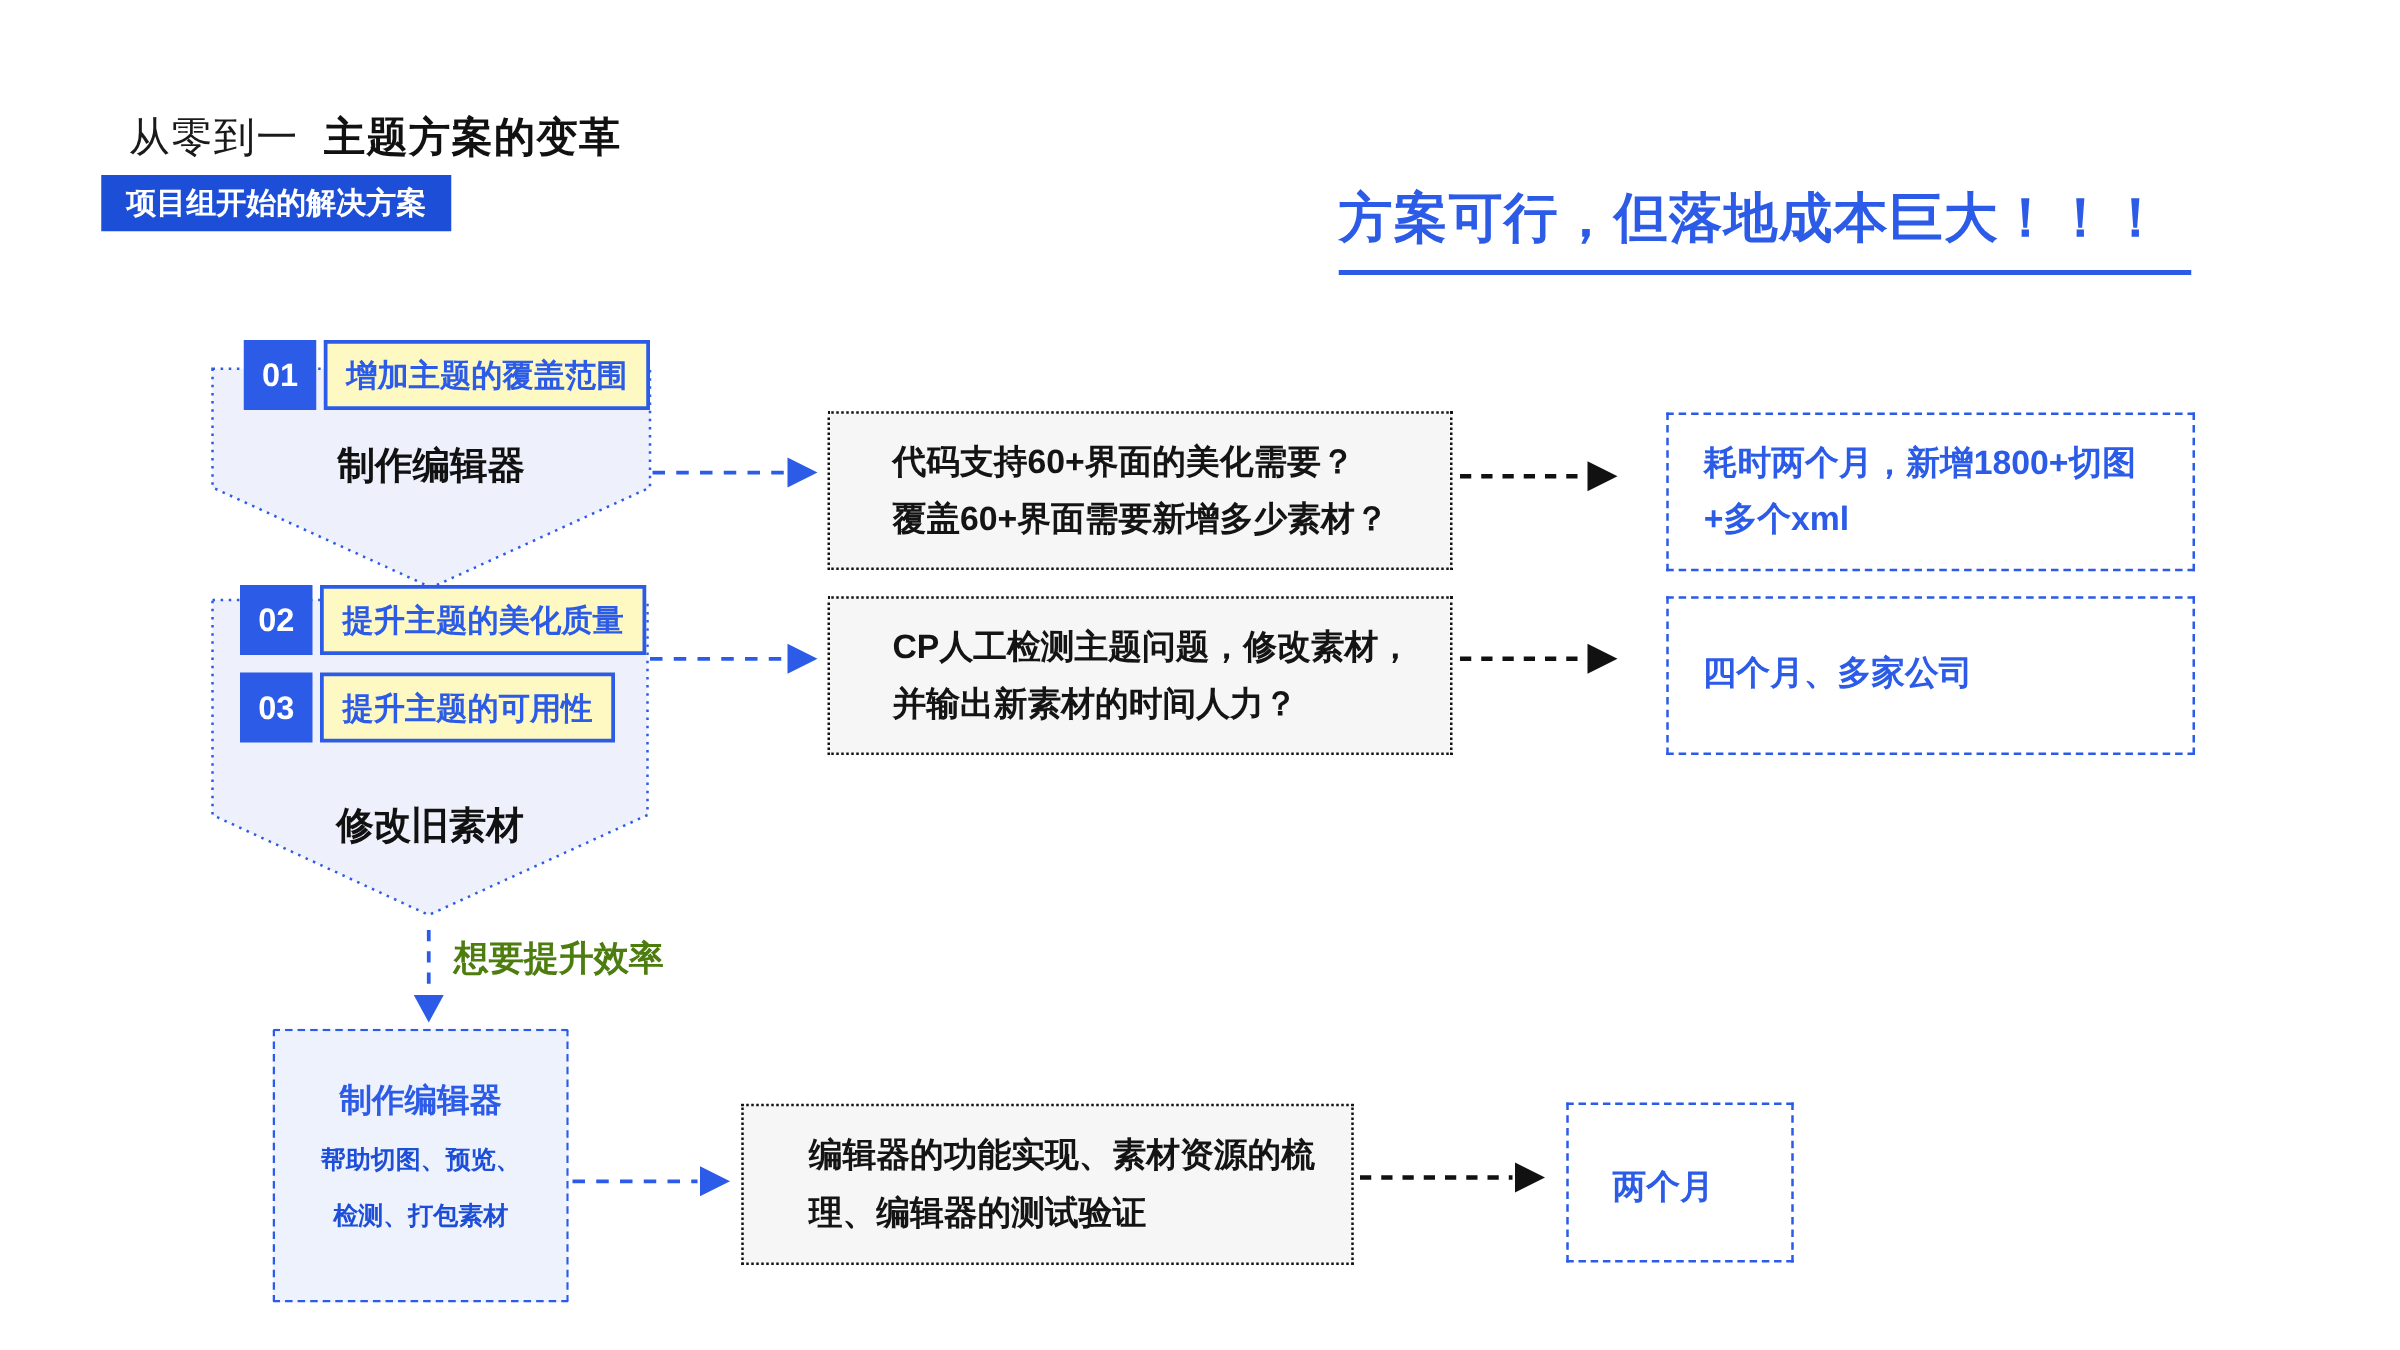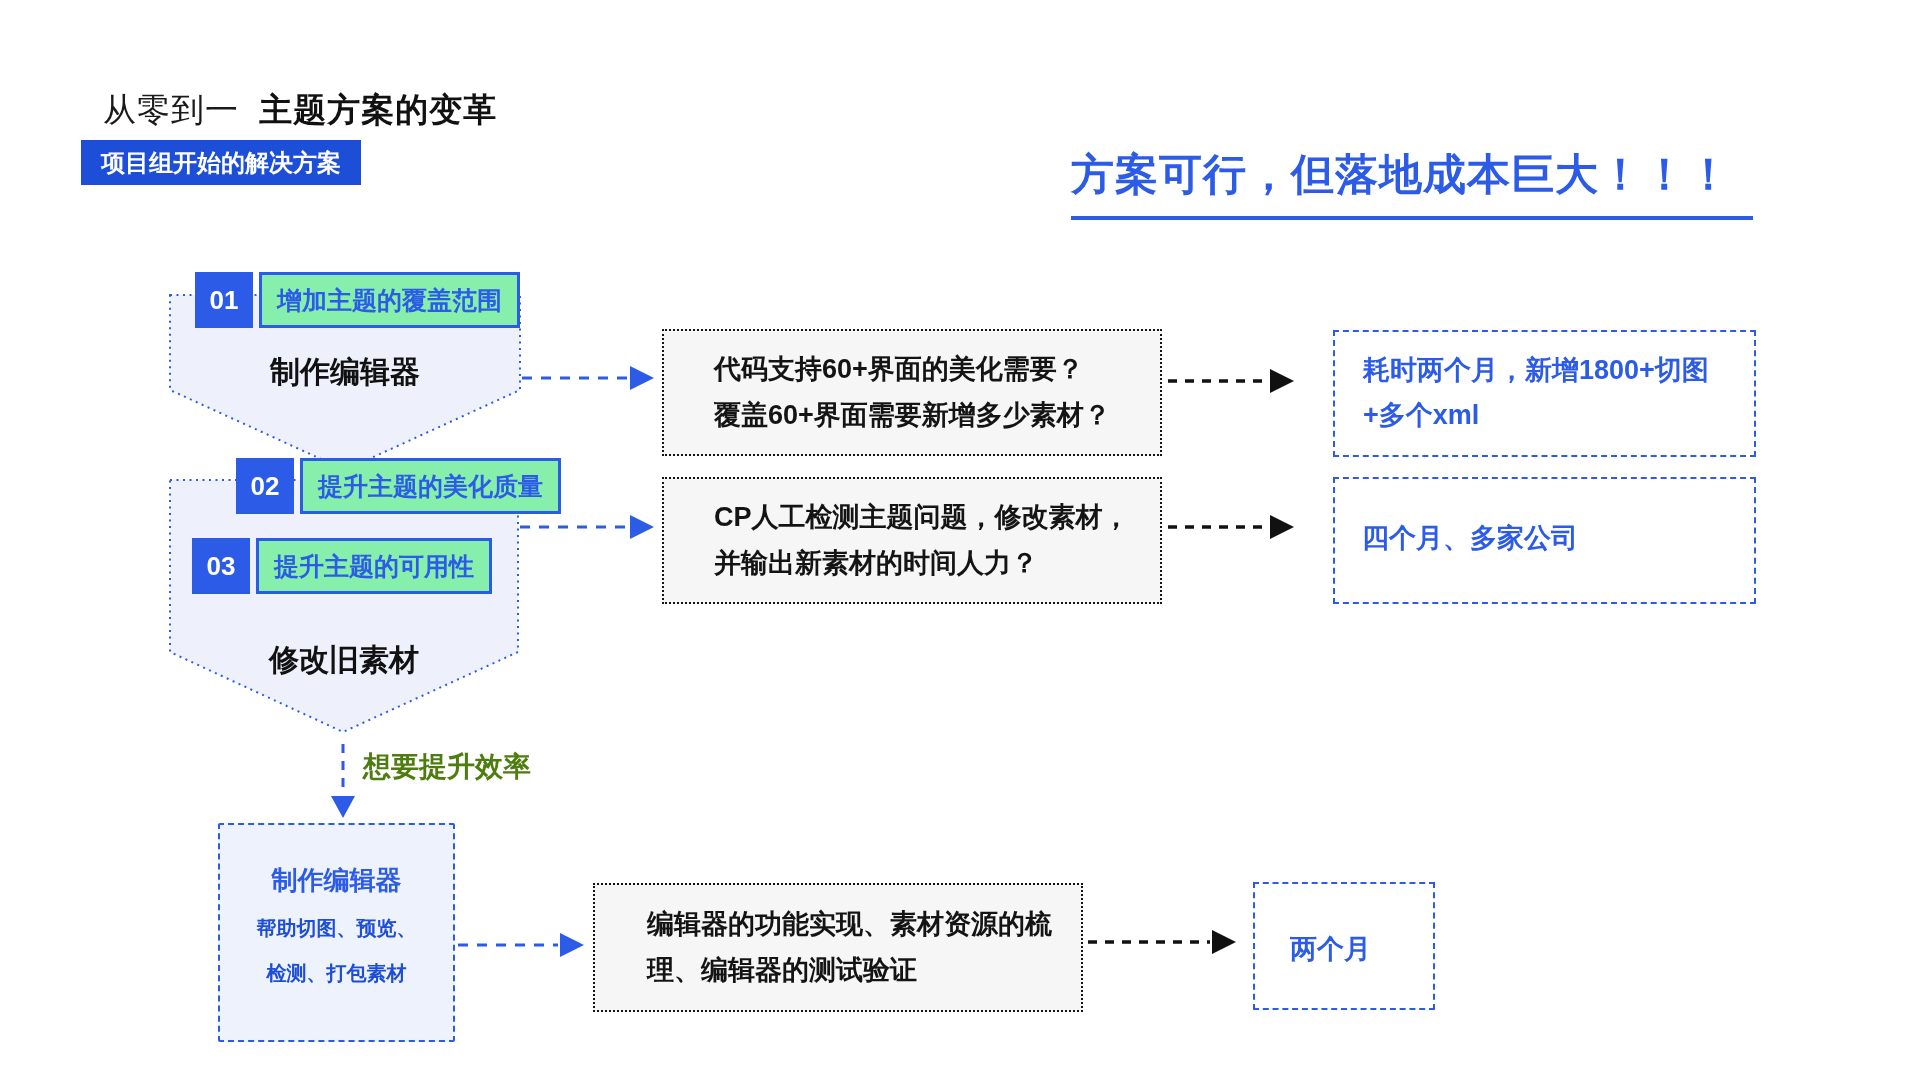--- a/index.html
+++ b/index.html
@@ -24,21 +24,21 @@
   }
   .conclusion-underline{left:1071px;top:216px;width:682px;height:4px;background:#2B5BE7;}
 
   
   .step{display:flex;align-items:stretch;height:56px;z-index:2;}
   .step-num{
     width:58px;background:#2B5BE7;color:#ffffff;font-size:26px;font-weight:700;
     display:flex;align-items:center;justify-content:center;flex:0 0 auto;
   }
   .step-label{
-    margin-left:6px;border:3px solid #2B5BE7;background:#86efac;color:#2B5BE7;
+    margin-left:6px;border:3px solid #2B5BE7;background:#fef9c3;color:#2B5BE7;
     font-size:25px;font-weight:700;display:flex;align-items:center;
     padding:0 15px;white-space:nowrap;box-sizing:border-box;
   }
 
   .caption{font-size:30px;font-weight:800;color:#111111;text-align:center;white-space:nowrap;z-index:2;}
   .caption.g1{left:170px;top:352px;width:350px;}
   .caption.g2{left:170px;top:640px;width:348px;}
 
   .transition-label{left:363px;top:748px;font-size:28px;font-weight:800;color:#4d7c0f;white-space:nowrap;}
 
@@ -107,21 +107,21 @@
     <span class="strong">主题方案的变革</span>
   </div>
   <div class="abs tag">项目组开始的解决方案</div>
   <div class="abs conclusion">方案可行，但落地成本巨大！！！</div>
   <div class="abs conclusion-underline"></div>
 
   <div class="abs step" style="left:195px;top:272px;">
     <div class="step-num">01</div>
     <div class="step-label">增加主题的覆盖范围</div>
   </div>
-  <div class="abs step" style="left:192px;top:458px;margin-left:44px;">
+  <div class="abs step" style="left:192px;top:468px;">
     <div class="step-num">02</div>
     <div class="step-label">提升主题的美化质量</div>
   </div>
   <div class="abs step" style="left:192px;top:538px;justify-content:center;">
     <div class="step-num">03</div>
     <div class="step-label">提升主题的可用性</div>
   </div>
 
   <div class="abs caption g1">制作编辑器</div>
   <div class="abs caption g2">修改旧素材</div>

